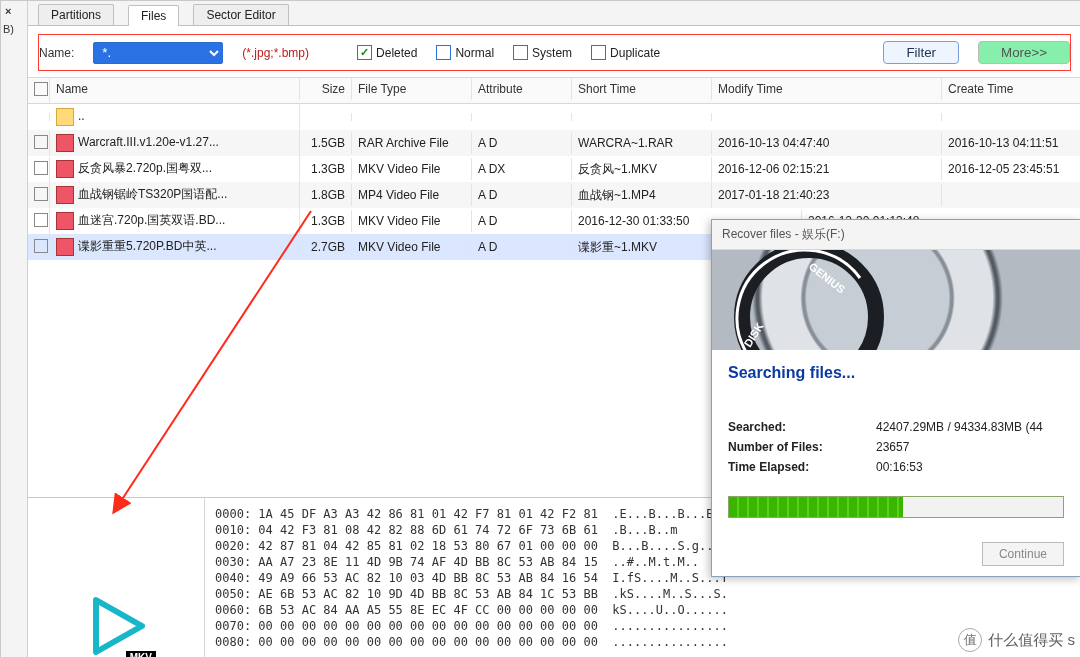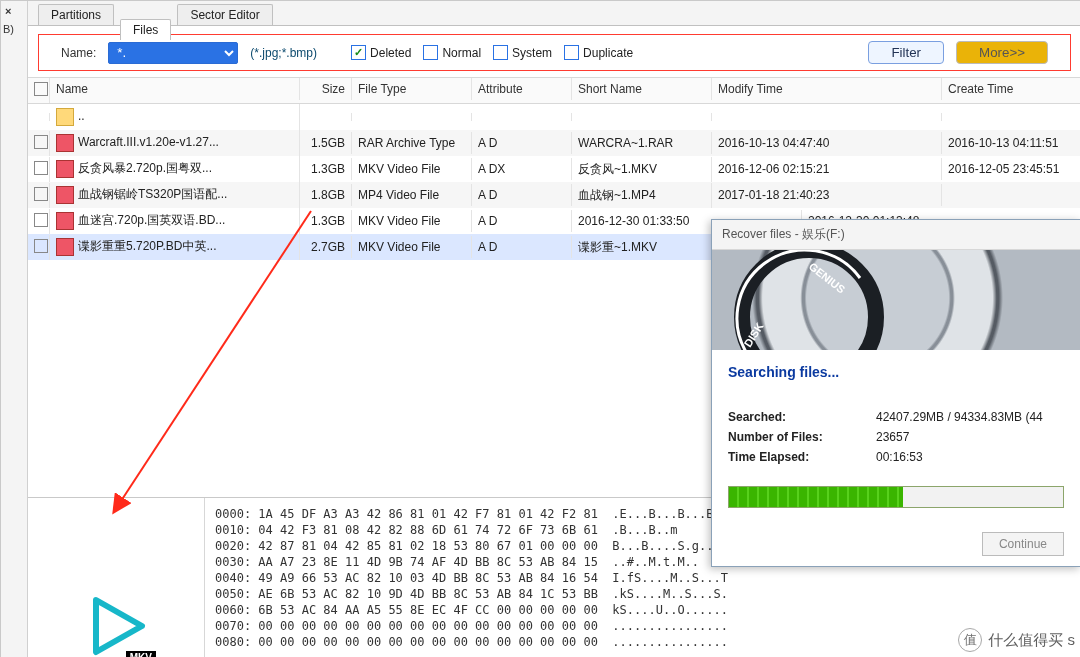--- a/index.html
+++ b/index.html
@@ -1,31 +1,31 @@
 <!DOCTYPE html>
 <html><head>
 <meta charset="utf-8">
 <style>
 html,body{margin:0;padding:0;font-family:"Segoe UI",Tahoma,Arial,sans-serif;font-size:12px;background:#f0f0f0;color:#222;overflow:hidden}
 .app{width:1080px;height:657px;position:relative;background:#fff;border:1px solid #c9c9c9}
 .leftstub{position:absolute;left:0;top:0;width:26px;height:100%;border-right:1px solid #d0d0d0;background:#f4f4f4;font-size:11px;padding-top:4px;color:#333}
 .leftstub .x{font-weight:bold;padding-left:4px}
 .main{position:absolute;left:27px;top:0;right:0;bottom:0;display:flex;flex-direction:column}
 .tabs{display:flex;align-items:flex-end;padding-left:10px;height:24px;border-bottom:1px solid #c0c0c0;background:#f4f4f4}
-.tab{padding:3px 12px;border:1px solid #c0c0c0;border-bottom:none;background:#eee;margin-right:6px;border-radius:2px 2px 0 0}
-.tab.active{background:#fff;position:relative;top:15px}
-.filterbar{border:1px solid #ff3b30;margin:8px 10px 6px 10px;padding:6px 22px;display:flex;align-items:center;gap:12px}
+.tab{padding:3px 12px;border:1px solid #c0c0c0;border-bottom:none;background:#eee;margin-right:14px;border-radius:2px 2px 0 0}
+.tab.active{background:#fff;position:relative;top:1px}
+.filterbar{border:1px solid #ff3b30;margin:8px 10px 6px 10px;padding:6px 0;display:flex;align-items:center;gap:19px}
 .filterbar .lbl{color:#333}
 .filterbar select{width:130px;height:22px;border:1px solid #2a6bd4;background:#2a72e4;color:#fff;border-radius:2px;padding:0 4px}
-.filterbar .hint{color:#0c4a6e}
+.filterbar .hint{color:#b91c1c}
 .chk{display:inline-flex;align-items:center;gap:4px}
 .chk .box{width:13px;height:13px;border:1px solid #2a72e4;display:inline-flex;align-items:center;justify-content:center;font-size:11px;color:#1a8a1a}
 .chk.checked .box::after{content:"✓";color:#1a8a1a;font-weight:bold}
 .btn{border:1px solid #7a9fe0;background:#eef5ff;padding:3px 22px;color:#235;border-radius:4px}
-.btn.more{background:#eab308;border-color:#bbb;color:#555}
+.btn.more{background:#86efac;border-color:#bbb;color:#555}
 .headerrow{display:flex;align-items:flex-start;border-top:1px solid #d8d8d8;border-bottom:1px solid #d8d8d8;background:#fafafa;font-size:12px;color:#333}
 .col{padding:4px 6px;border-right:1px solid #e4e4e4;box-sizing:border-box;overflow:hidden;white-space:nowrap}
 .c-chk{width:22px;text-align:center}
 .c-name{width:250px}
 .c-size{width:52px;text-align:right}
 .c-type{width:120px}
 .c-attr{width:100px}
 .c-short{width:140px}
 .c-mod{width:230px}
 .c-create{flex:1}
@@ -47,21 +47,21 @@
 .arrow{position:absolute;left:60px;top:200px;pointer-events:none}
 
 .dialog{position:absolute;right:0;top:218px;width:368px;background:#fff;border:1px solid #8aa1b8;box-shadow:-2px 2px 8px rgba(0,0,0,.25)}
 .dialog .titlebar{background:#f4f4f4;border-bottom:1px solid #d7d7d7;padding:6px 10px;color:#555;font-size:12px}
 .dialog .banner{height:100px;background:
   radial-gradient(circle at 45% 48%, #c7cdd4 0 34%, #888f98 35% 36%, #dfe3e7 37% 55%, #555b63 57% 58%, #b3bac2 60% 100%);
   position:relative;overflow:hidden}
 .dialog .banner .ring{position:absolute;left:22px;top:-8px;width:150px;height:150px;border-radius:50%;border:16px solid #1b1f24;box-sizing:border-box}
 .dialog .banner .arc{position:absolute;left:18px;top:-12px;width:158px;height:158px}
 .dialog .body{padding:14px 16px}
-.dialog .status{color:#0b3aa0;font-weight:bold;font-size:14px;margin-bottom:30px}
+.dialog .status{color:#0b3aa0;font-weight:bold;font-size:16px;margin-bottom:38px}
 .dialog .kv{display:flex;justify-content:flex-start;margin:6px 0}
 .dialog .kv .k{width:140px;font-weight:bold;color:#222;padding-right:8px}
 .dialog .kv .v{color:#222}
 .progress{margin:22px 0 10px 0;height:20px;border:1px solid #8ca56b;background:#f2f2f2;position:relative;overflow:hidden}
 .progress .fill{position:absolute;left:0;top:0;bottom:0;width:52%;background:repeating-linear-gradient(90deg,#3ab500 0 8px,#57d11c 8px 10px)}
 .dialog .actions{text-align:right;padding:0 16px 10px 0}
 .dialog .actions .b{display:inline-block;border:1px solid #bbb;background:#f4f4f4;padding:4px 16px;color:#888}
 .watermark{position:absolute;right:6px;bottom:6px;display:flex;align-items:center;gap:6px;opacity:.85}
 .watermark .circ{width:22px;height:22px;border-radius:50%;border:1px solid #999;display:flex;align-items:center;justify-content:center;font-size:13px;color:#555;background:#fff}
 .watermark .txt{font-size:15px;color:#444;font-weight:400}
@@ -107,41 +107,41 @@
     <button class="btn">Filter</button>
     <button class="btn more">More&gt;&gt;</button>
   </div>
 
   <div class="headerrow">
     <div class="col c-chk"><span class="rbox" style="display:inline-block;width:12px;height:12px;border:1px solid #888"></span></div>
     <div class="col c-name">Name</div>
     <div class="col c-size">Size</div>
     <div class="col c-type">File Type</div>
     <div class="col c-attr">Attribute</div>
-    <div class="col c-short">Short Name</div>
+    <div class="col c-short">Short Time</div>
     <div class="col c-mod">Modify Time</div>
     <div class="col c-create">Create Time</div>
   </div>
 
   <div class="filelist">
     <div class="row">
       <div class="col c-chk"></div>
       <div class="col c-name"><span class="ficon folder"></span><span>..</span></div>
       <div class="col c-size"></div>
           <div class="col c-type"></div>
           <div class="col c-attr"></div>
           <div class="col c-short"></div>
           <div class="col c-mod"></div>
           <div class="col c-create"></div>
     </div>
     <div class="row">
       <div class="col c-chk"><span class="rbox" style="display:inline-block;width:12px;height:12px;border:1px solid #888"></span></div>
       <div class="col c-name"><span class="ficon"></span><span>Warcraft.III.v1.20e-v1.27...</span></div>
       <div class="col c-size">1.5GB</div>
-      <div class="col c-type">RAR Archive Type</div>
+      <div class="col c-type">RAR Archive File</div>
       <div class="col c-attr">A D</div>
       <div class="col c-short">WARCRA~1.RAR</div>
       <div class="col c-mod">2016-10-13 04:47:40</div>
       <div class="col c-create">2016-10-13 04:11:51</div>
     </div>
     <div class="row">
       <div class="col c-chk"><span class="rbox" style="display:inline-block;width:12px;height:12px;border:1px solid #888"></span></div>
       <div class="col c-name"><span class="ficon"></span><span>反贪风暴2.720p.国粤双...</span></div>
       <div class="col c-size">1.3GB</div>
       <div class="col c-type">MKV Video File</div>

